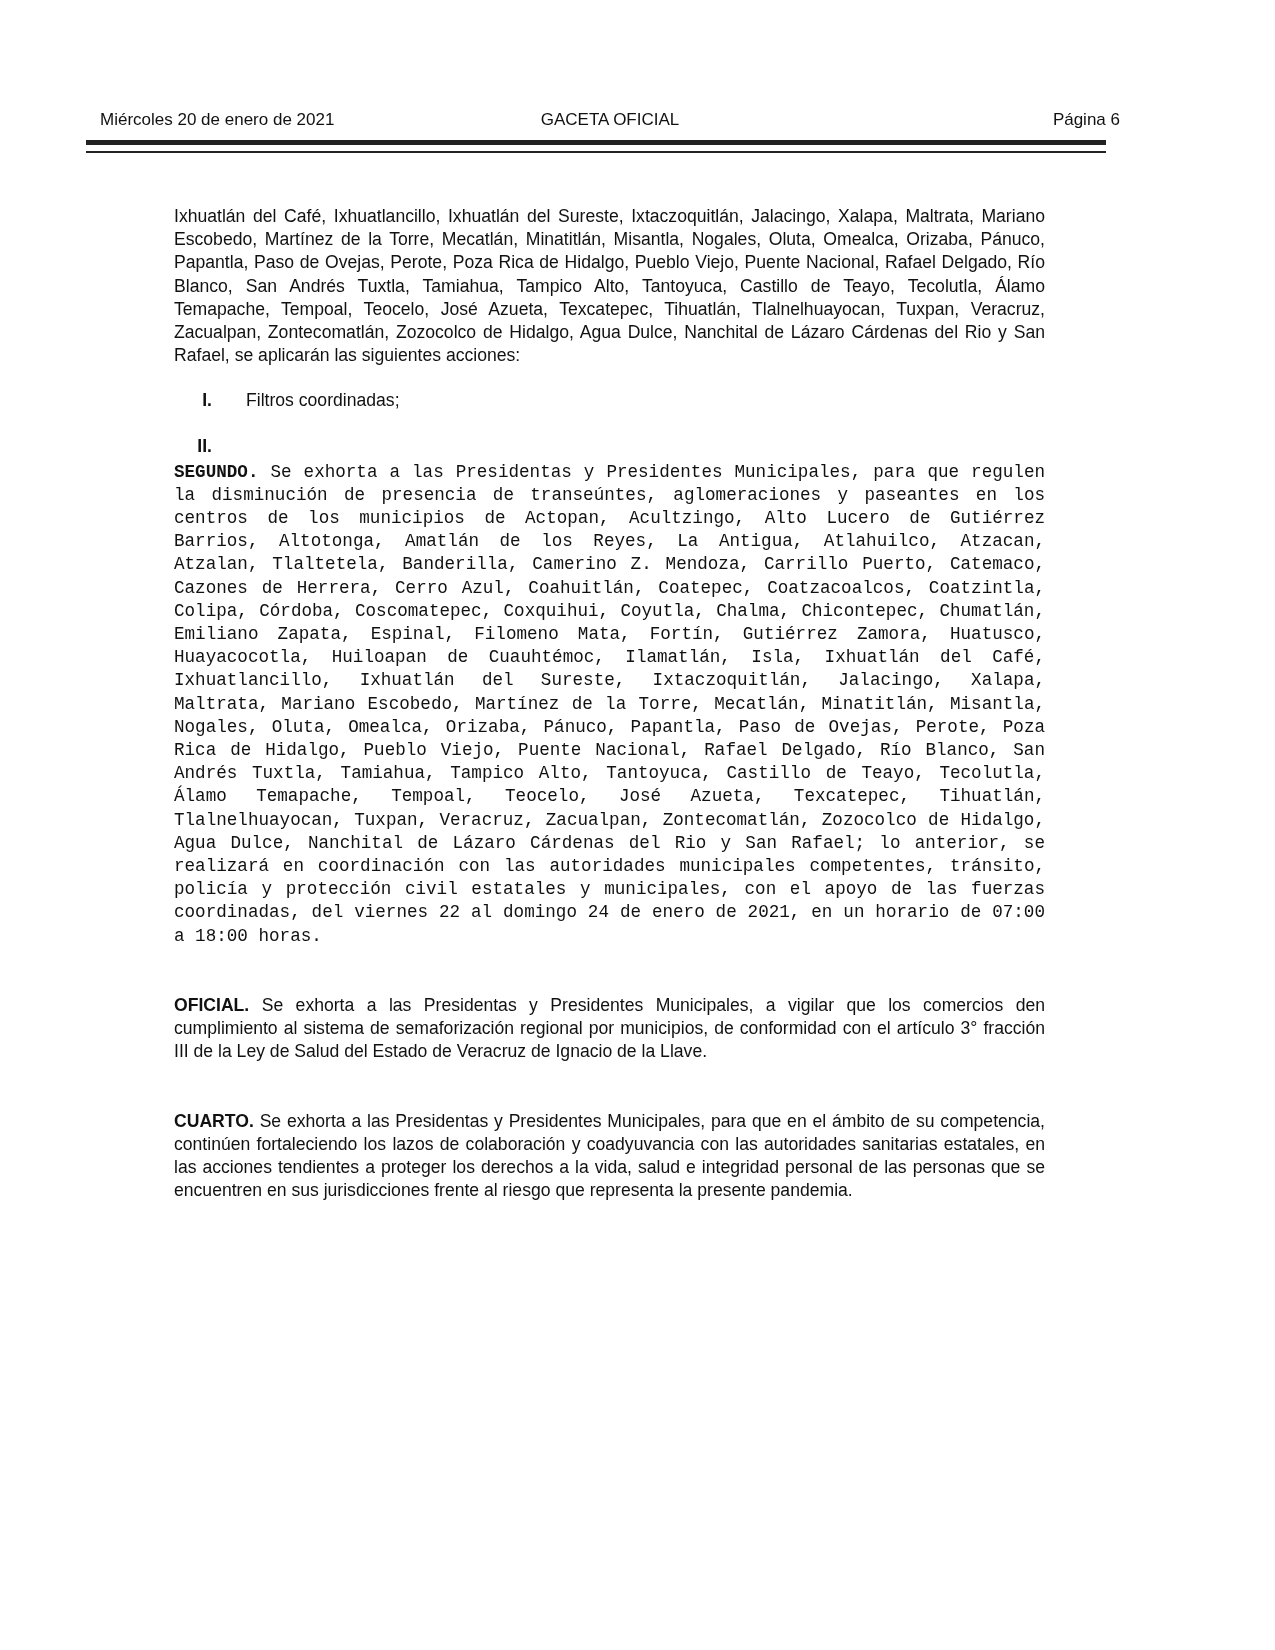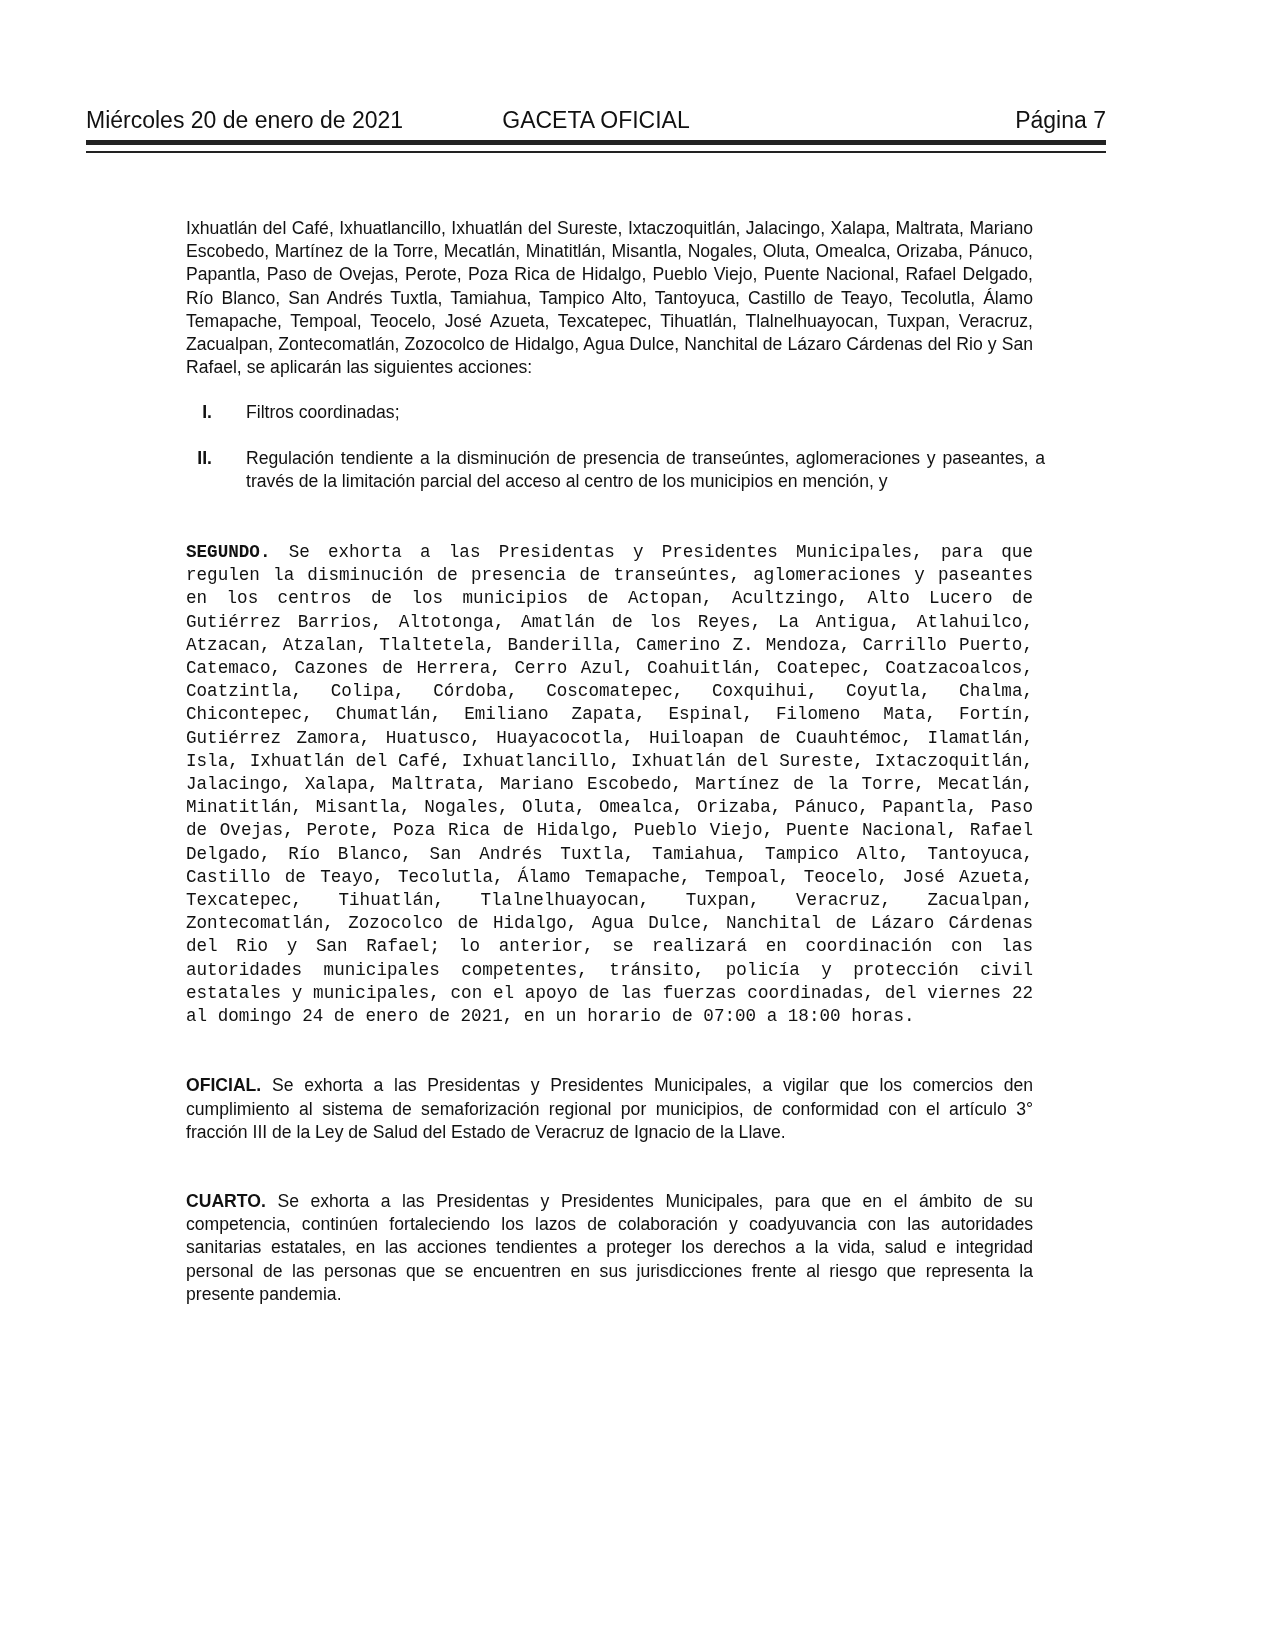--- a/index.html
+++ b/index.html
@@ -10,25 +10,25 @@
     body {
       width: 1275px;
       height: 1650px;
       position: relative;
       font-family: "Liberation Sans", sans-serif;
       color: #111111;
       overflow: hidden;
     }
     .header {
       position: absolute;
-      left: 86px;
+      left: 100px;
       top: 108px;
       width: 1020px;
       height: 24px;
-      font-size: 23px;
+      font-size: 17px;
       line-height: 24px;
     }
     .header .left { position: absolute; left: 0; top: 0; }
     .header .center { position: absolute; left: 0; right: 0; text-align: center; top: 0; }
     .header .right { position: absolute; right: 0; top: 0; }
     .rule-thick {
       position: absolute;
       left: 86px;
       top: 140px;
       width: 1020px;
@@ -46,21 +46,21 @@
     .content {
       position: absolute;
       left: 174px;
       top: 205px;
       width: 871px;
       font-size: 17.6px;
       line-height: 23.2px;
     }
     .para {
       text-align: justify;
-      margin: 12px;
+      margin: 0;
     }
     .list {
       margin: 22px 0 0 0;
       padding: 0;
       list-style: none;
     }
     .list li {
       position: relative;
       padding-left: 72px;
       text-align: justify;
@@ -87,36 +87,35 @@
     }
     .transitorios .big { font-size: 26px; }
     .after-trans { margin-top: 48px; }
   </style>
 </head>
 <body>
 
 <div class="header">
   <span class="left">Miércoles 20 de enero de 2021</span>
   <span class="center">GACETA OFICIAL</span>
-  <span class="right">Página 7</span>
+  <span class="right">Página 6</span>
 </div>
 <div class="rule-thick"></div>
 <div class="rule-thin"></div>
 
 <div class="content">
   <p class="para">Ixhuatlán del Café, Ixhuatlancillo, Ixhuatlán del Sureste, Ixtaczoquitlán, Jalacingo, Xalapa, Maltrata, Mariano Escobedo, Martínez de la Torre, Mecatlán, Minatitlán, Misantla, Nogales, Oluta, Omealca, Orizaba, Pánuco, Papantla, Paso de Ovejas, Perote, Poza Rica de Hidalgo, Pueblo Viejo, Puente Nacional, Rafael Delgado, Río Blanco, San Andrés Tuxtla, Tamiahua, Tampico Alto, Tantoyuca, Castillo de Teayo, Tecolutla, Álamo Temapache, Tempoal, Teocelo, José Azueta, Texcatepec, Tihuatlán, Tlalnelhuayocan, Tuxpan, Veracruz, Zacualpan, Zontecomatlán, Zozocolco de Hidalgo, Agua Dulce, Nanchital de Lázaro Cárdenas del Rio y San Rafael, se aplicarán las siguientes acciones:</p>
 
   <ol class="list">
     <li>
       <span class="num">I.</span>
       <span>Filtros coordinadas;</span>
     </li>
     <li>
       <span class="num">II.</span>
-      <span>Regulación tendiente a la disminución de presencia de transeúntes, aglomeraciones y paseantes, a través de la limitación parcial del acceso al centro de los municipios en mención, y</span>
     </li>
   </ol>
 
   <p class="para section first"><b class="lead">SEGUNDO.</b><span> Se exhorta a las Presidentas y Presidentes Municipales, para que regulen la disminución de presencia de transeúntes, aglomeraciones y paseantes en los centros de los municipios de Actopan, Acultzingo, Alto Lucero de Gutiérrez Barrios, Altotonga, Amatlán de los Reyes, La Antigua, Atlahuilco, Atzacan, Atzalan, Tlaltetela, Banderilla, Camerino Z. Mendoza, Carrillo Puerto, Catemaco, Cazones de Herrera, Cerro Azul, Coahuitlán, Coatepec, Coatzacoalcos, Coatzintla, Colipa, Córdoba, Coscomatepec, Coxquihui, Coyutla, Chalma, Chicontepec, Chumatlán, Emiliano Zapata, Espinal, Filomeno Mata, Fortín, Gutiérrez Zamora, Huatusco, Huayacocotla, Huiloapan de Cuauhtémoc, Ilamatlán, Isla, Ixhuatlán del Café, Ixhuatlancillo, Ixhuatlán del Sureste, Ixtaczoquitlán, Jalacingo, Xalapa, Maltrata, Mariano Escobedo, Martínez de la Torre, Mecatlán, Minatitlán, Misantla, Nogales, Oluta, Omealca, Orizaba, Pánuco, Papantla, Paso de Ovejas, Perote, Poza Rica de Hidalgo, Pueblo Viejo, Puente Nacional, Rafael Delgado, Río Blanco, San Andrés Tuxtla, Tamiahua, Tampico Alto, Tantoyuca, Castillo de Teayo, Tecolutla, Álamo Temapache, Tempoal, Teocelo, José Azueta, Texcatepec, Tihuatlán, Tlalnelhuayocan, Tuxpan, Veracruz, Zacualpan, Zontecomatlán, Zozocolco de Hidalgo, Agua Dulce, Nanchital de Lázaro Cárdenas del Rio y San Rafael; lo anterior, se realizará en coordinación con las autoridades municipales competentes, tránsito, policía y protección civil estatales y municipales, con el apoyo de las fuerzas coordinadas, del viernes 22 al domingo 24 de enero de 2021, en un horario de 07:00 a 18:00 horas.</span></p>
 
   <p class="para section"><b class="lead">OFICIAL.</b><span> Se exhorta a las Presidentas y Presidentes Municipales, a vigilar que los comercios den cumplimiento al sistema de semaforización regional por municipios, de conformidad con el artículo 3° fracción III de la Ley de Salud del Estado de Veracruz de Ignacio de la Llave.</span></p>
 
   <p class="para section"><b class="lead">CUARTO.</b><span> Se exhorta a las Presidentas y Presidentes Municipales, para que en el ámbito de su competencia, continúen fortaleciendo los lazos de colaboración y coadyuvancia con las autoridades sanitarias estatales, en las acciones tendientes a proteger los derechos a la vida, salud e integridad personal de las personas que se encuentren en sus jurisdicciones frente al riesgo que representa la presente pandemia.</span></p>
 
 

